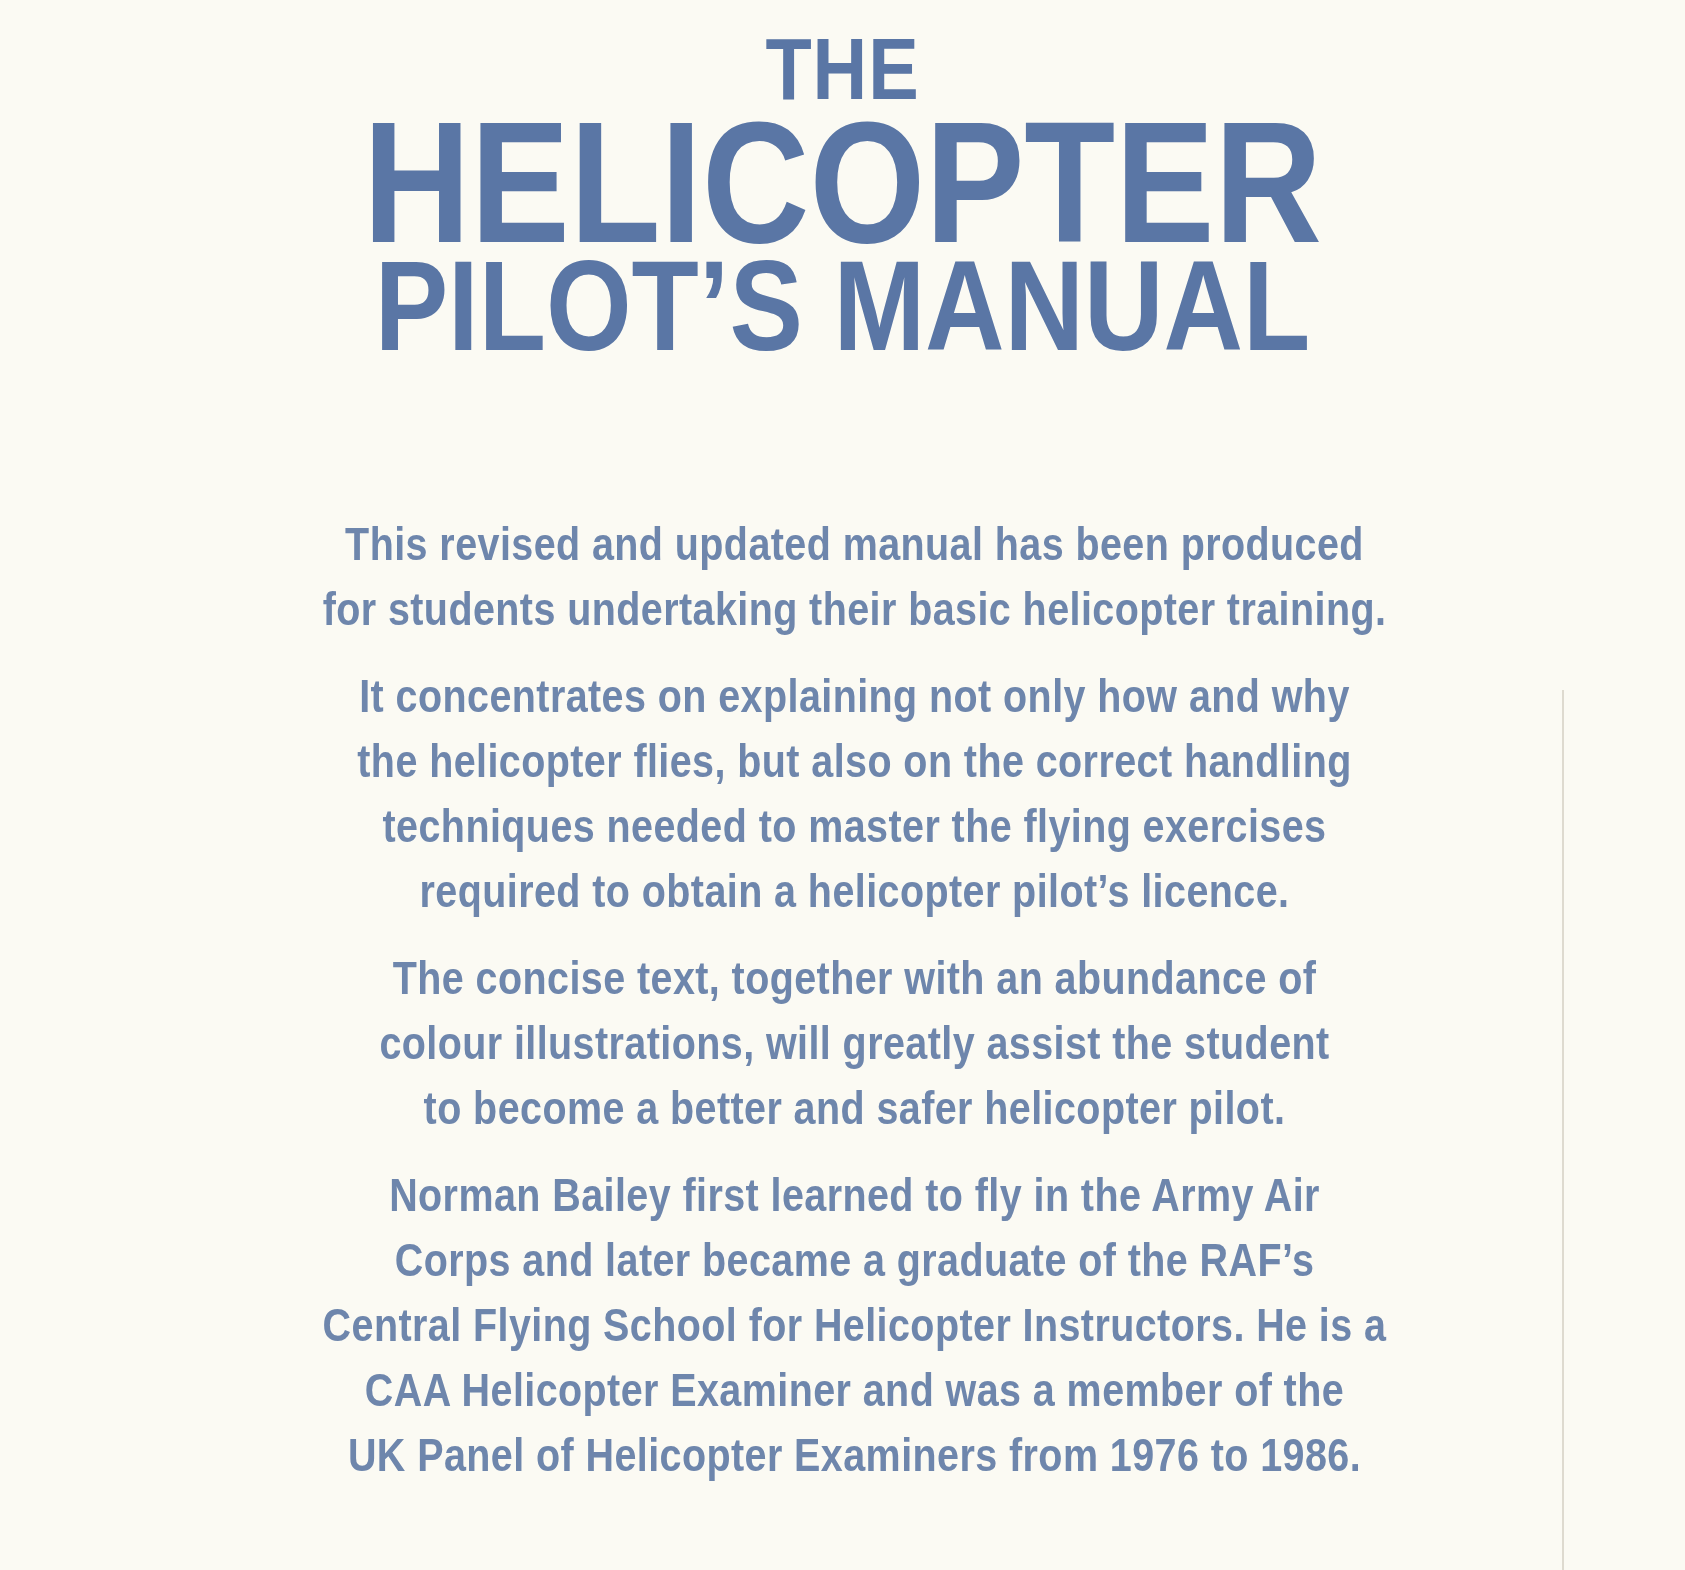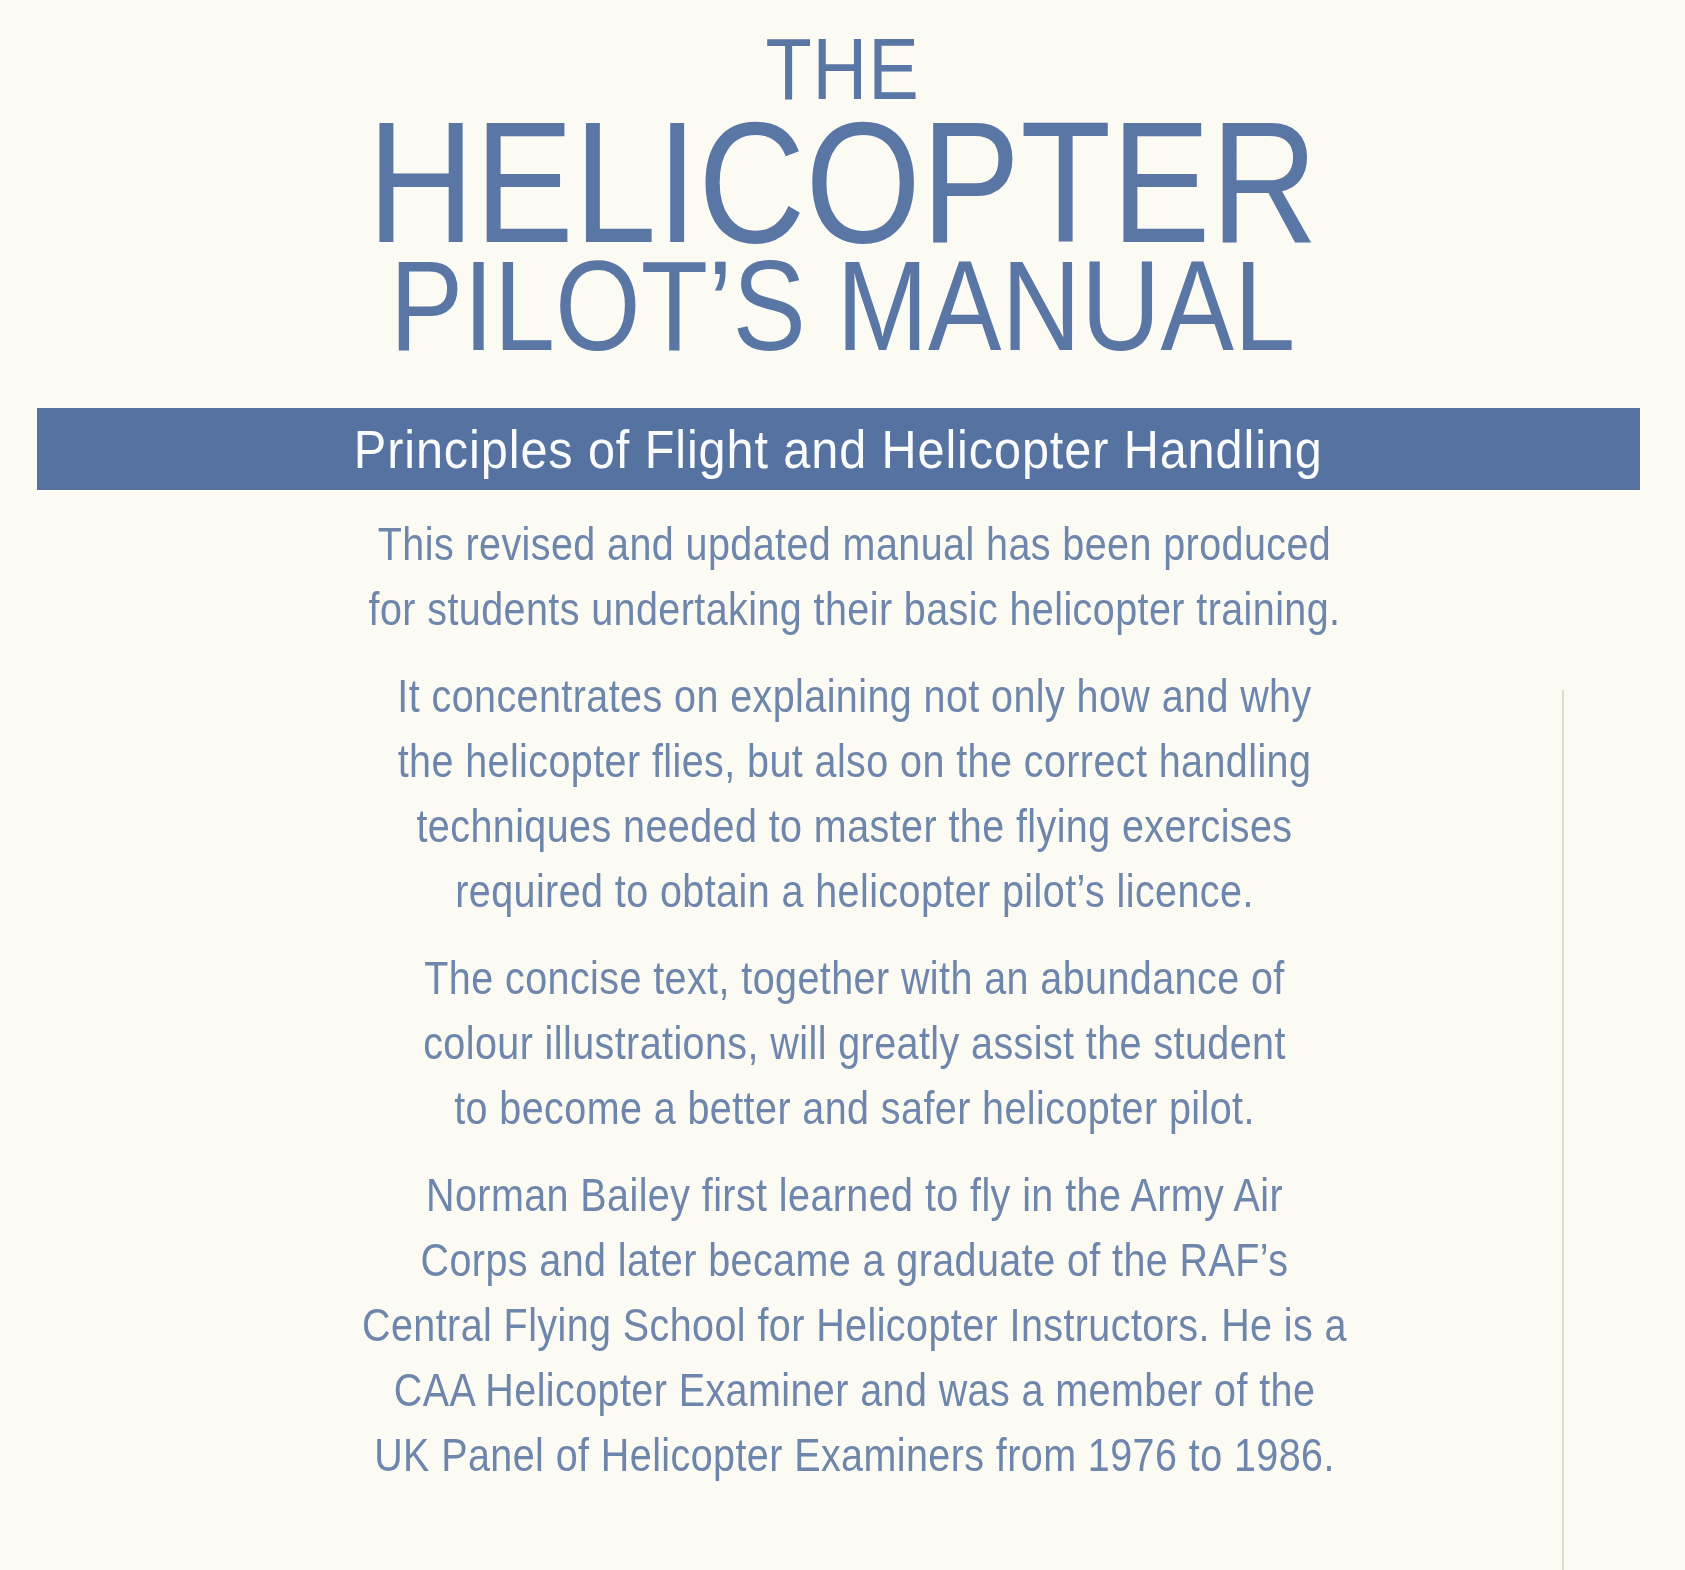--- a/index.html
+++ b/index.html
@@ -4,20 +4,21 @@
 <style>
   html, body { margin: 0; padding: 0; }
 
   .page {
     position: relative;
     width: 1685px;
     height: 1570px;
     background: var(--background, #fbfaf3);
     font-family: "Liberation Sans", sans-serif;
     overflow: hidden;
+    font-weight: bold;
   }
 
   .title-line {
     position: absolute;
     left: 0;
     width: 100%;
     text-align: center;
     color: var(--title-text, #5a76a5);
     line-height: 1;
     white-space: nowrap;
@@ -80,23 +81,20 @@
 <body>
 
 <div class="page">
 
   <div class="title-line t1">THE</div>
 
   <div class="title-line t2">HELICOPTER</div>
 
   <div class="title-line t3">PILOT’S MANUAL</div>
 
-  <div class="banner">
-    <span class="banner-text">Principles of Flight and Helicopter Handling</span>
-  </div>
 
   <div class="blurb">
     <p>This revised and updated manual has been produced
 for students undertaking their basic helicopter training.</p>
     <p>It concentrates on explaining not only how and why
 the helicopter flies, but also on the correct handling
 techniques needed to master the flying exercises
 required to obtain a helicopter pilot’s licence.</p>
     <p>The concise text, together with an abundance of
 colour illustrations, will greatly assist the student

